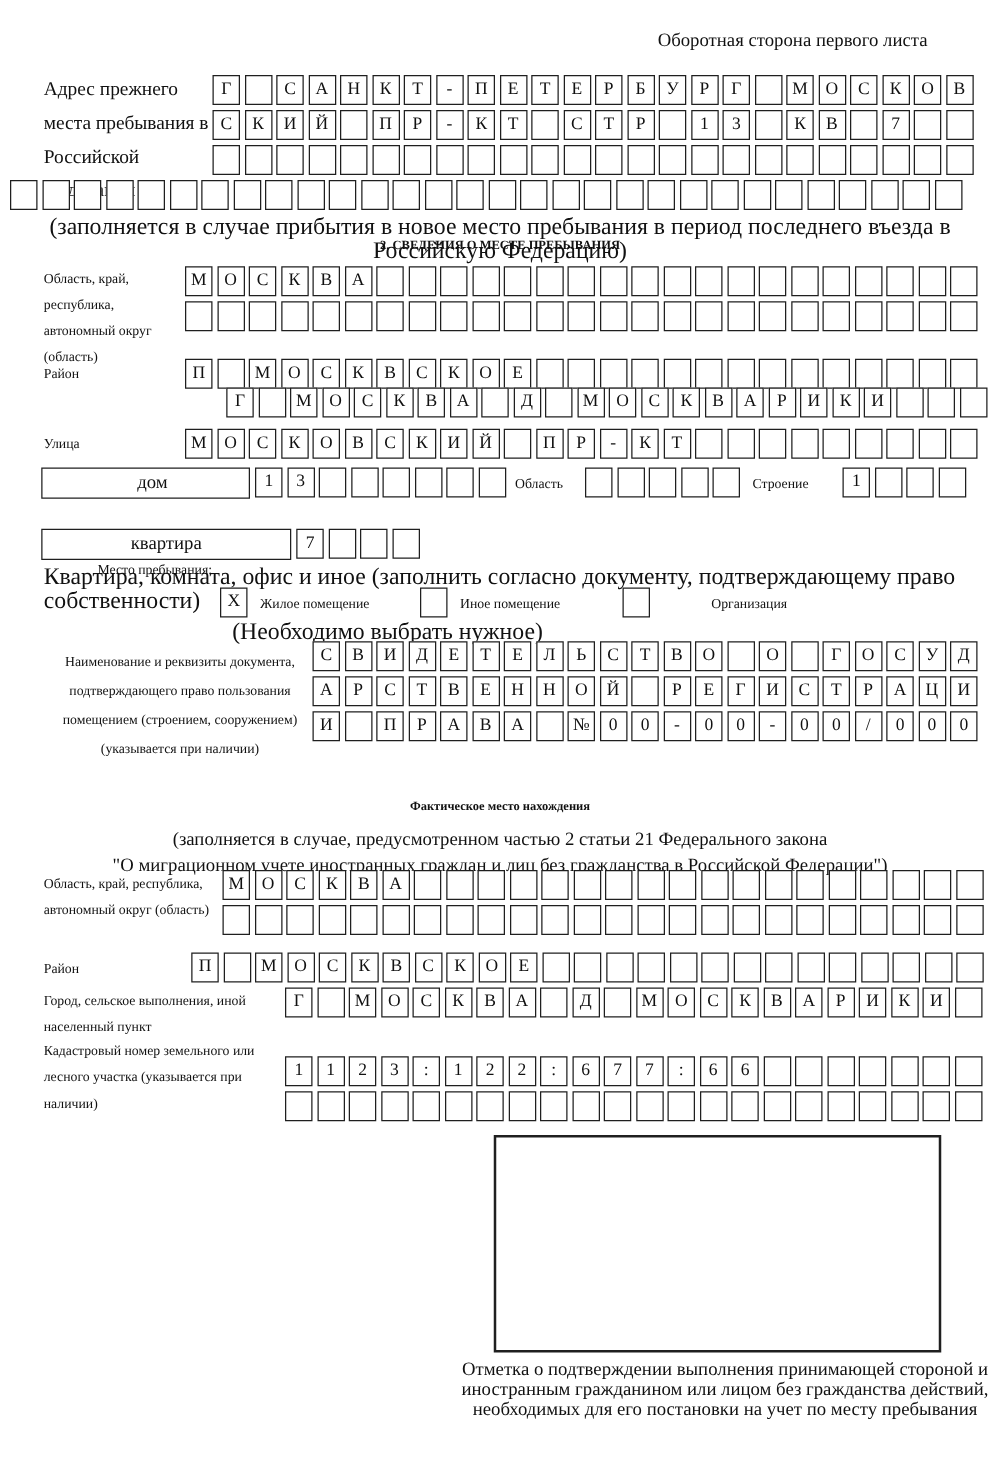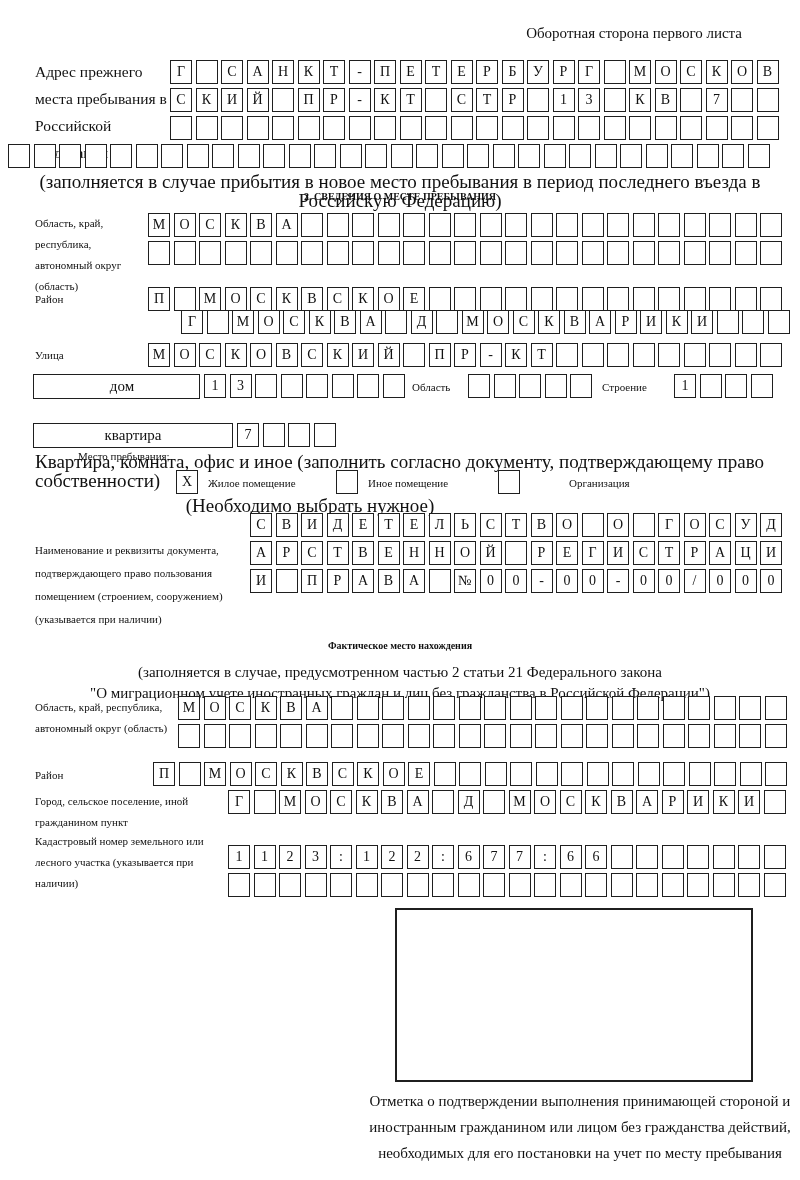--- a/index.html
+++ b/index.html
@@ -333,21 +333,21 @@
   <div class="abs boxes" style="top:470px;left:336px;">
       <span class="cell"></span>
     </div>
   <div class="abs lbl" style="top:473px;left:368px;">Иное помещение</div>
   <div class="abs boxes" style="top:470px;left:498px;">
       <span class="cell"></span>
     </div>
   <div class="abs lbl" style="top:473px;left:545px;margin-left:24px;">Организация</div>
   <div class="abs cap" style="top:496px;left:160px;width:300px;text-align:center;">(Необходимо выбрать нужное)</div>
 
-  <div class="abs lbl" style="top:539px;left:35px;width:218px;line-height:23px;">Наименование и реквизиты документа, подтверждающего право пользования помещением (строением, сооружением) (указывается при наличии)</div>
+  <div class="abs lbl" style="top:519px;left:35px;width:218px;line-height:23px;text-align:center;">Наименование и реквизиты документа, подтверждающего право пользования помещением (строением, сооружением) (указывается при наличии)</div>
   <div class="abs boxes" style="top:513px;left:250px;">
       <span class="cell">С</span>
       <span class="cell">В</span>
       <span class="cell">И</span>
       <span class="cell">Д</span>
       <span class="cell">Е</span>
       <span class="cell">Т</span>
       <span class="cell">Е</span>
       <span class="cell">Л</span>
       <span class="cell">Ь</span>
@@ -491,21 +491,21 @@
       <span class="cell"></span>
       <span class="cell"></span>
       <span class="cell"></span>
       <span class="cell"></span>
       <span class="cell"></span>
       <span class="cell"></span>
       <span class="cell"></span>
       <span class="cell"></span>
     </div>
 
-  <div class="abs lbl" style="top:791px;left:35px;width:195px;">Город, сельское поселение, иной гражданином пункт</div>
+  <div class="abs lbl" style="top:791px;left:35px;width:195px;">Город, сельское выполнения, иной населенный пункт</div>
   <div class="abs boxes" style="top:790px;left:228px;">
       <span class="cell">Г</span>
       <span class="cell"></span>
       <span class="cell">М</span>
       <span class="cell">О</span>
       <span class="cell">С</span>
       <span class="cell">К</span>
       <span class="cell">В</span>
       <span class="cell">А</span>
       <span class="cell"></span>
@@ -568,15 +568,15 @@
       <span class="cell"></span>
       <span class="cell"></span>
       <span class="cell"></span>
       <span class="cell"></span>
       <span class="cell"></span>
       <span class="cell"></span>
       <span class="cell"></span>
     </div>
 
   <div class="abs stamp-box" style="top:908px;left:395px;width:358px;height:174px;"></div>
-  <div class="abs cap" style="top:1088px;left:368px;width:424px;text-align:center;font-size:15px;line-height:26px;">Отметка о подтверждении выполнения принимающей стороной и иностранным гражданином или лицом без гражданства действий, необходимых для его постановки на учет по месту пребывания</div>
+  <div class="abs cap" style="top:1088px;left:368px;width:424px;text-align:center;font-size:15px;line-height:16px;">Отметка о подтверждении выполнения принимающей стороной и иностранным гражданином или лицом без гражданства действий, необходимых для его постановки на учет по месту пребывания</div>
 
 </div>
 
 </body></html>

